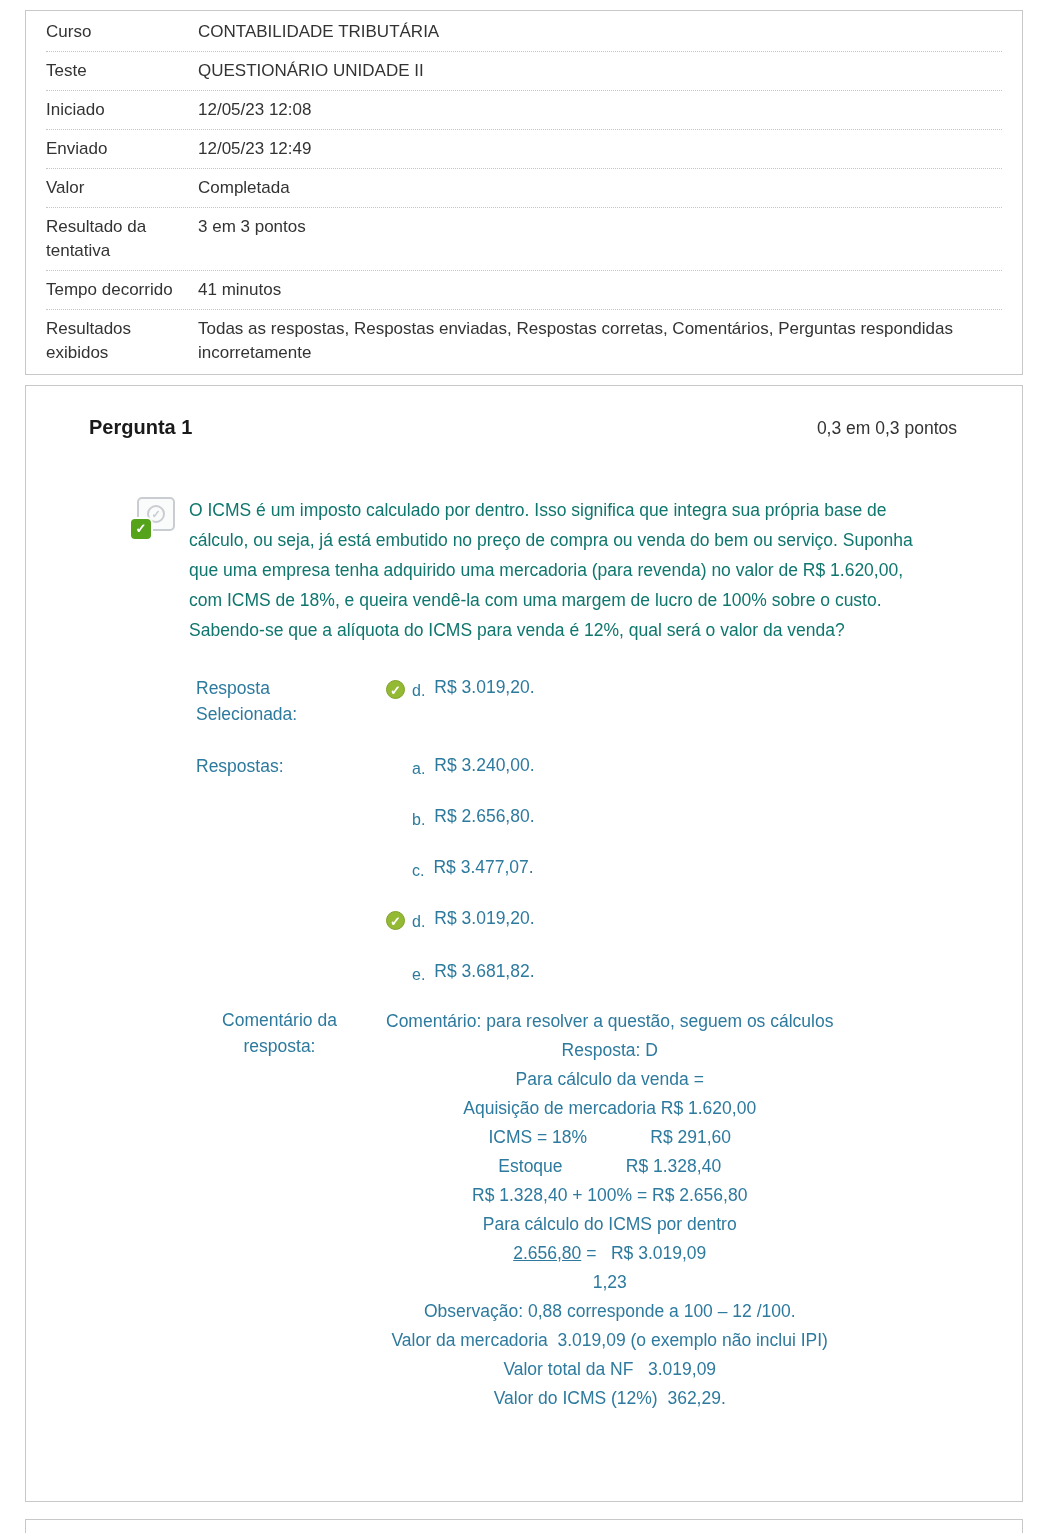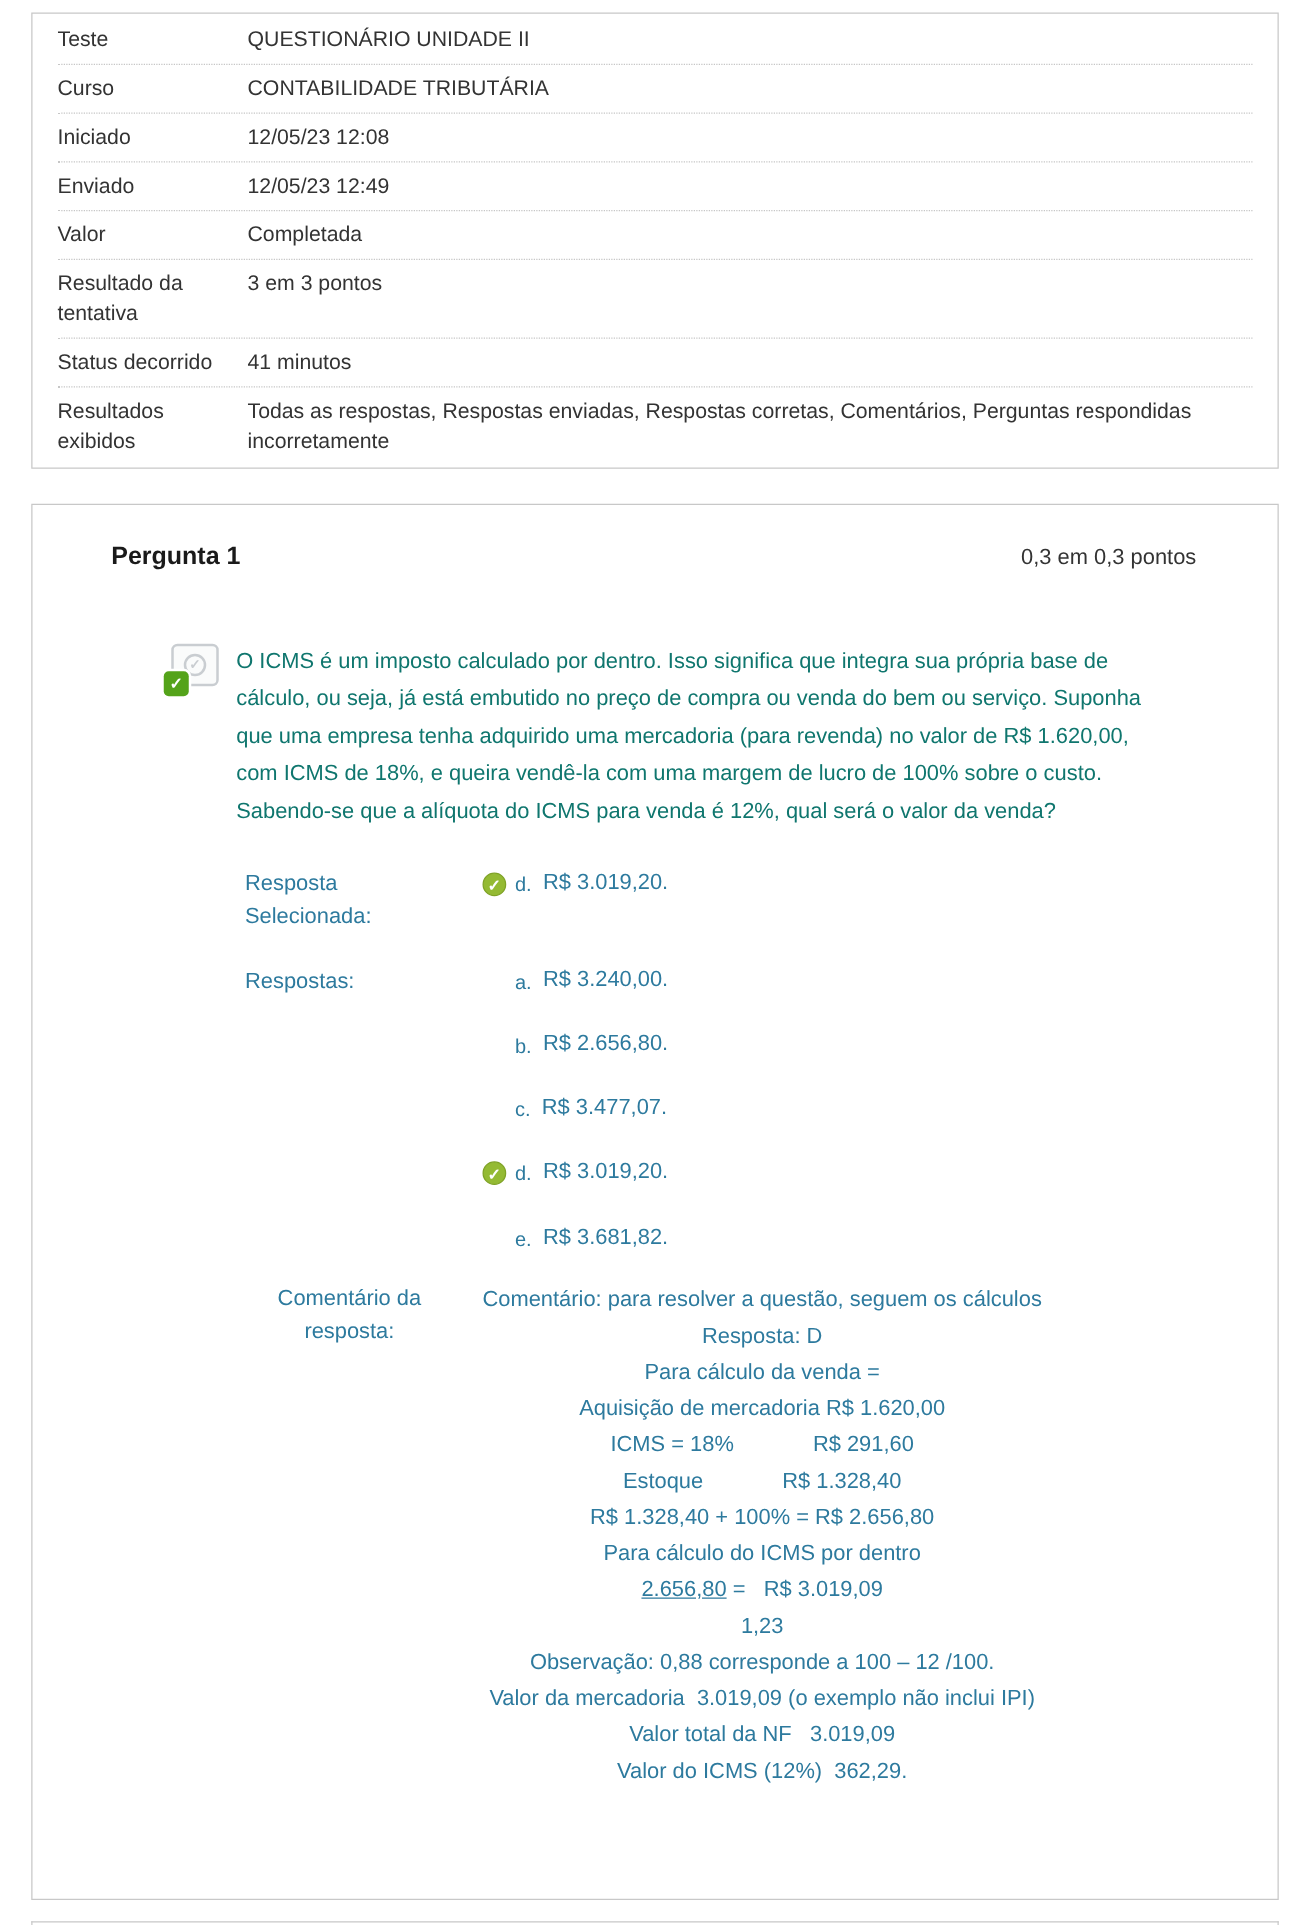--- a/index.html
+++ b/index.html
@@ -24,21 +24,21 @@
     font-size: 17px;
     line-height: 24px;
   }
   .summary-row:last-child { border-bottom: none; }
   .summary-label { width: 152px; padding-right: 20px; flex-shrink: 0; }
   .summary-value { flex: 1; }
 
   
   .question-box {
     border: 1px solid #c8c8c8;
-    margin-top: 28px;
+    margin-top: 10px;
     padding: 30px 65px 88px 63px;
     background: #ffffff;
   }
   .q-header { display: flex; justify-content: space-between; align-items: baseline; }
   .q-title { font-size: 20px; font-weight: bold; color: #1a1a1a; }
   .q-points { font-size: 17.5px; color: #333333; }
 
   .q-text-row { display: flex; margin-top: 56px; padding-left: 42px; }
 
   
@@ -115,45 +115,45 @@
     background: #ffffff;
   }
 </style>
 </head>
 <body>
 
 <div class="page">
 
   <div class="summary-box">
     <div class="summary-row">
+      <div class="summary-label">Curso</div>
+      <div class="summary-value">CONTABILIDADE TRIBUTÁRIA</div>
+    </div>
+    <div class="summary-row">
       <div class="summary-label">Teste</div>
       <div class="summary-value">QUESTIONÁRIO UNIDADE II</div>
     </div>
     <div class="summary-row">
-      <div class="summary-label">Curso</div>
-      <div class="summary-value">CONTABILIDADE TRIBUTÁRIA</div>
-    </div>
-    <div class="summary-row">
       <div class="summary-label">Iniciado</div>
       <div class="summary-value">12/05/23 12:08</div>
     </div>
     <div class="summary-row">
       <div class="summary-label">Enviado</div>
       <div class="summary-value">12/05/23 12:49</div>
     </div>
     <div class="summary-row">
       <div class="summary-label">Valor</div>
       <div class="summary-value">Completada</div>
     </div>
     <div class="summary-row">
       <div class="summary-label">Resultado da tentativa</div>
       <div class="summary-value">3 em 3 pontos</div>
     </div>
     <div class="summary-row">
-      <div class="summary-label">Status decorrido</div>
+      <div class="summary-label">Tempo decorrido</div>
       <div class="summary-value">41 minutos</div>
     </div>
     <div class="summary-row">
       <div class="summary-label">Resultados exibidos</div>
       <div class="summary-value">Todas as respostas, Respostas enviadas, Respostas corretas, Comentários, Perguntas respondidas incorretamente</div>
     </div>
   </div>
 
   <div class="question-box">
 

